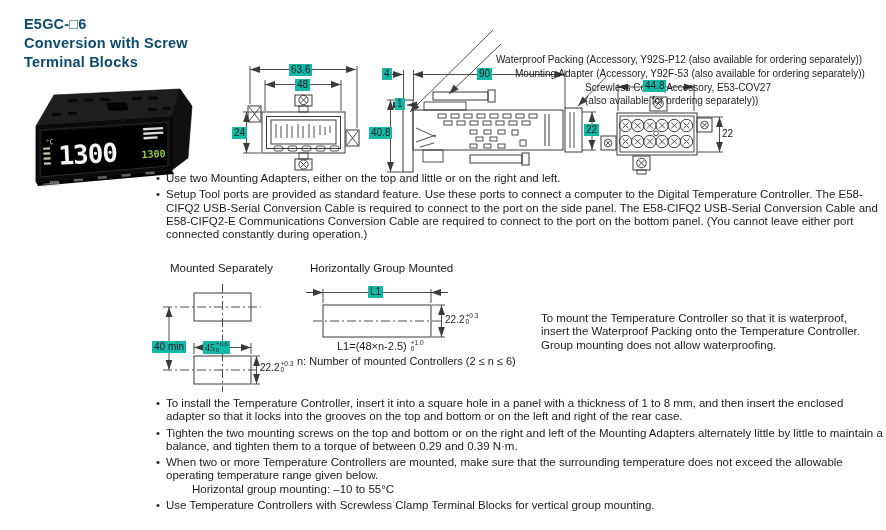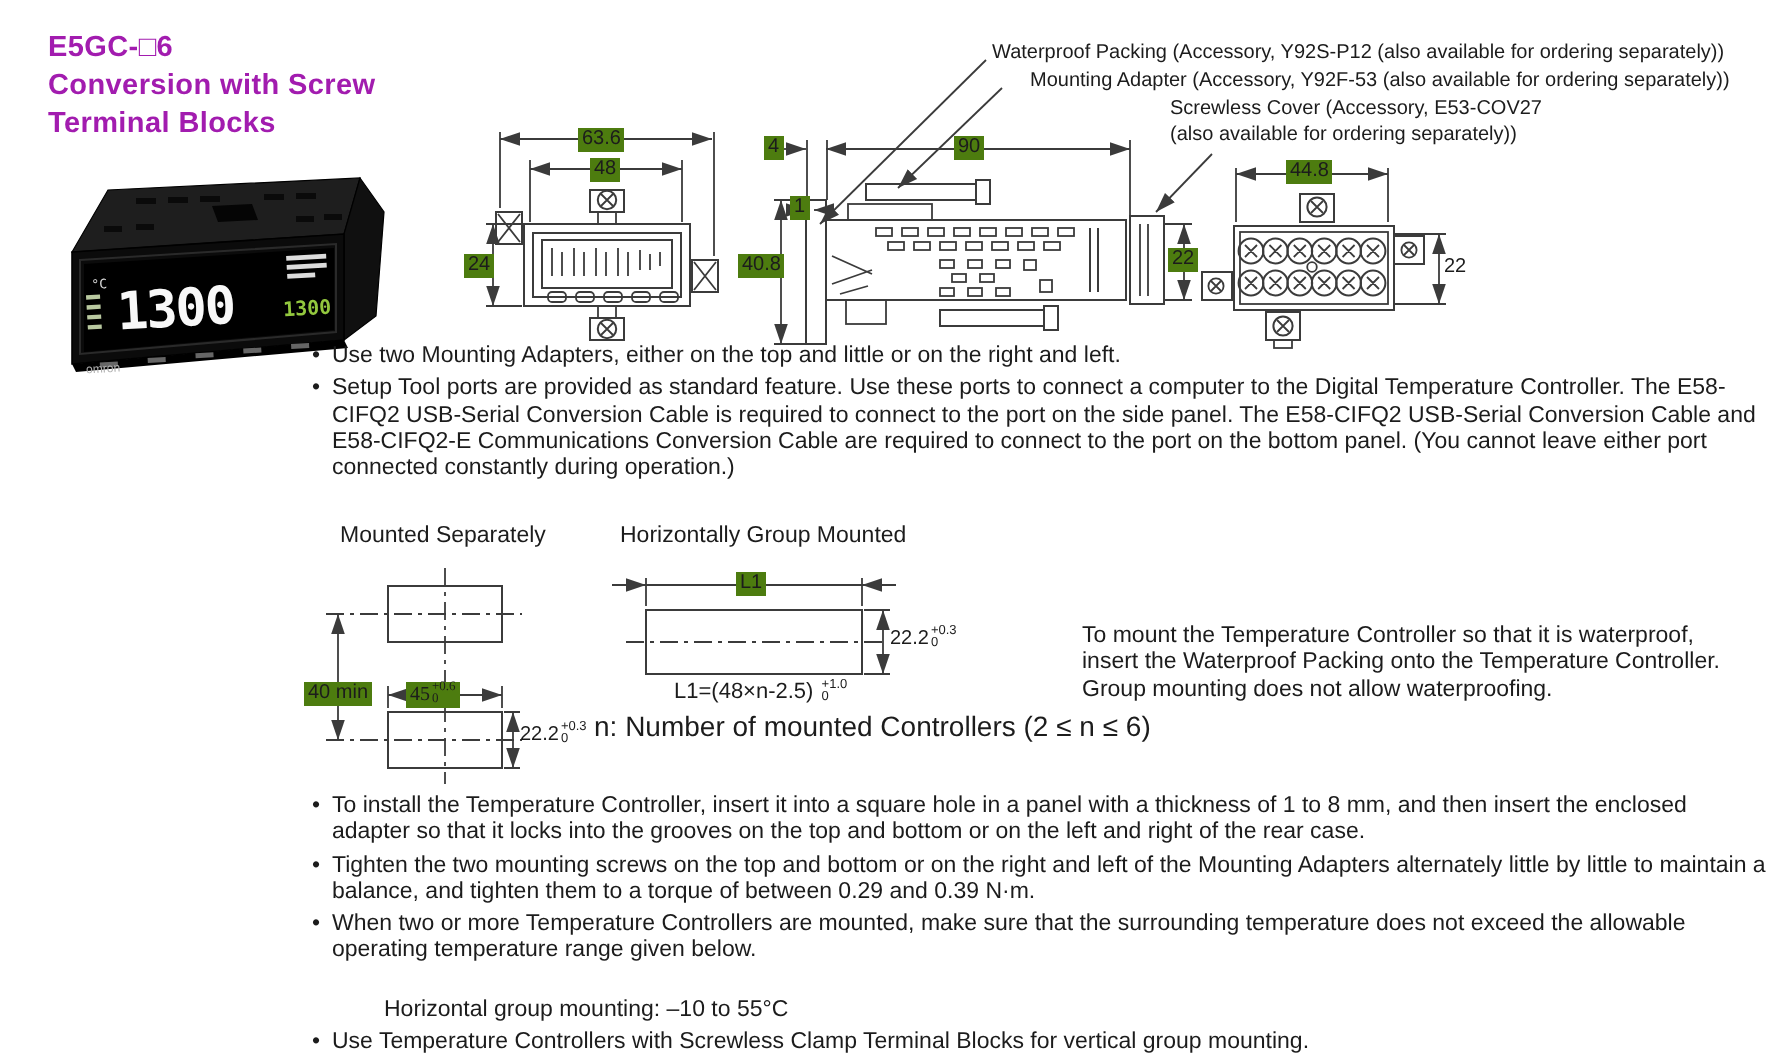--- a/index.html
+++ b/index.html
@@ -1,32 +1,32 @@
 <!DOCTYPE html>
 <html><head>
 <meta charset="utf-8">
 <style>
   html,body{margin:0;padding:0;background:#fff;}
   .page{position:relative;width:886px;height:530px;background:#fff;overflow:hidden;
         font-family:"Liberation Sans",sans-serif;color:#1c1c1c;}
   .title{position:absolute;left:24px;top:15px;font-size:14.5px;font-weight:bold;
-         line-height:19px;color:#a21caf;letter-spacing:.2px;}
+         line-height:19px;color:#0c4a6e;letter-spacing:.2px;}
   .lbl{position:absolute;font:10px/1.15 "Liberation Sans",sans-serif;color:#1c1c1c;white-space:nowrap;}
-  .bg{background:#4d7c0f;padding:0 2px;}
-  .ann{position:absolute;font:10px/1.15 "Liberation Sans",sans-serif;color:#1c1c1c;white-space:nowrap;}
+  .bg{background:#14b8a6;padding:0 2px;}
+  .ann{position:absolute;font:10px/1.15 "Liberation Sans",sans-serif;color:#1c1c1c;white-space:nowrap;margin-top:33px;}
   .heading{position:absolute;font:11.5px/1.2 "Liberation Sans",sans-serif;color:#1c1c1c;white-space:nowrap;}
   .blk{position:absolute;font:11.5px/13.3px "Liberation Sans",sans-serif;color:#1c1c1c;}
   .bullets{position:absolute;left:156px;width:727px;font:11.5px/13.3px "Liberation Sans",sans-serif;color:#1c1c1c;}
   .bullet{position:relative;padding-left:10px;margin-bottom:3px;}
   .bullet::before{content:"\2022";position:absolute;left:0;top:0;}
-  .subline{margin-left:26px;margin-top:16px;}
+  .subline{margin-left:26px;margin-top:0;}
   .tol{display:inline-block;vertical-align:-1px;font-size:6.5px;line-height:6px;text-align:left;margin-left:1px;}
   .tol span{display:block;}
   .formula{font-size:11px;}
-  .note-small{font-size:14px;}
+  .note-small{font-size:11px;}
   svg.lineart{position:absolute;left:0;top:0;}
   .ln{stroke:#3b3b3b;fill:none;stroke-width:1;}
   .thin{stroke-width:.9;}
   .dd{stroke:#3b3b3b;fill:none;stroke-width:.9;stroke-dasharray:9 3 2 3;}
 </style>
 </head>
 <body>
 
 <div class="page">
 

